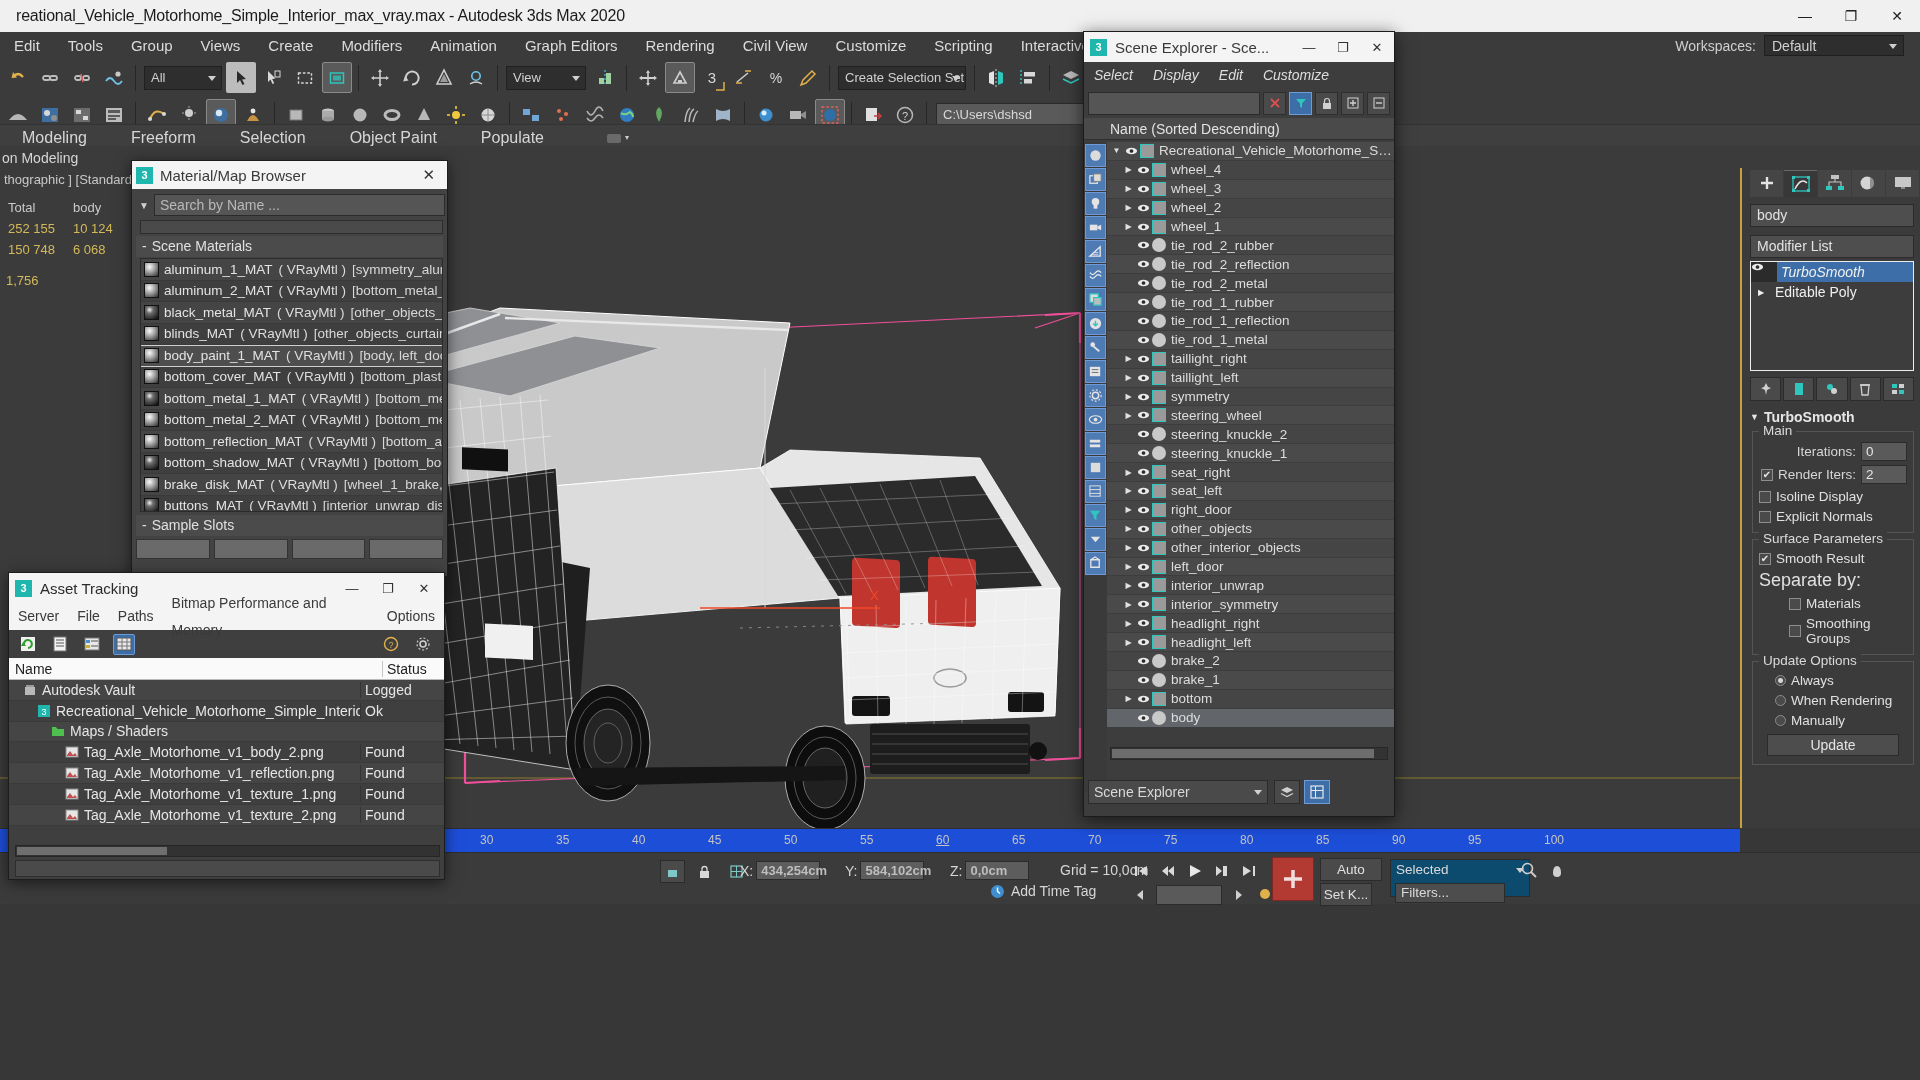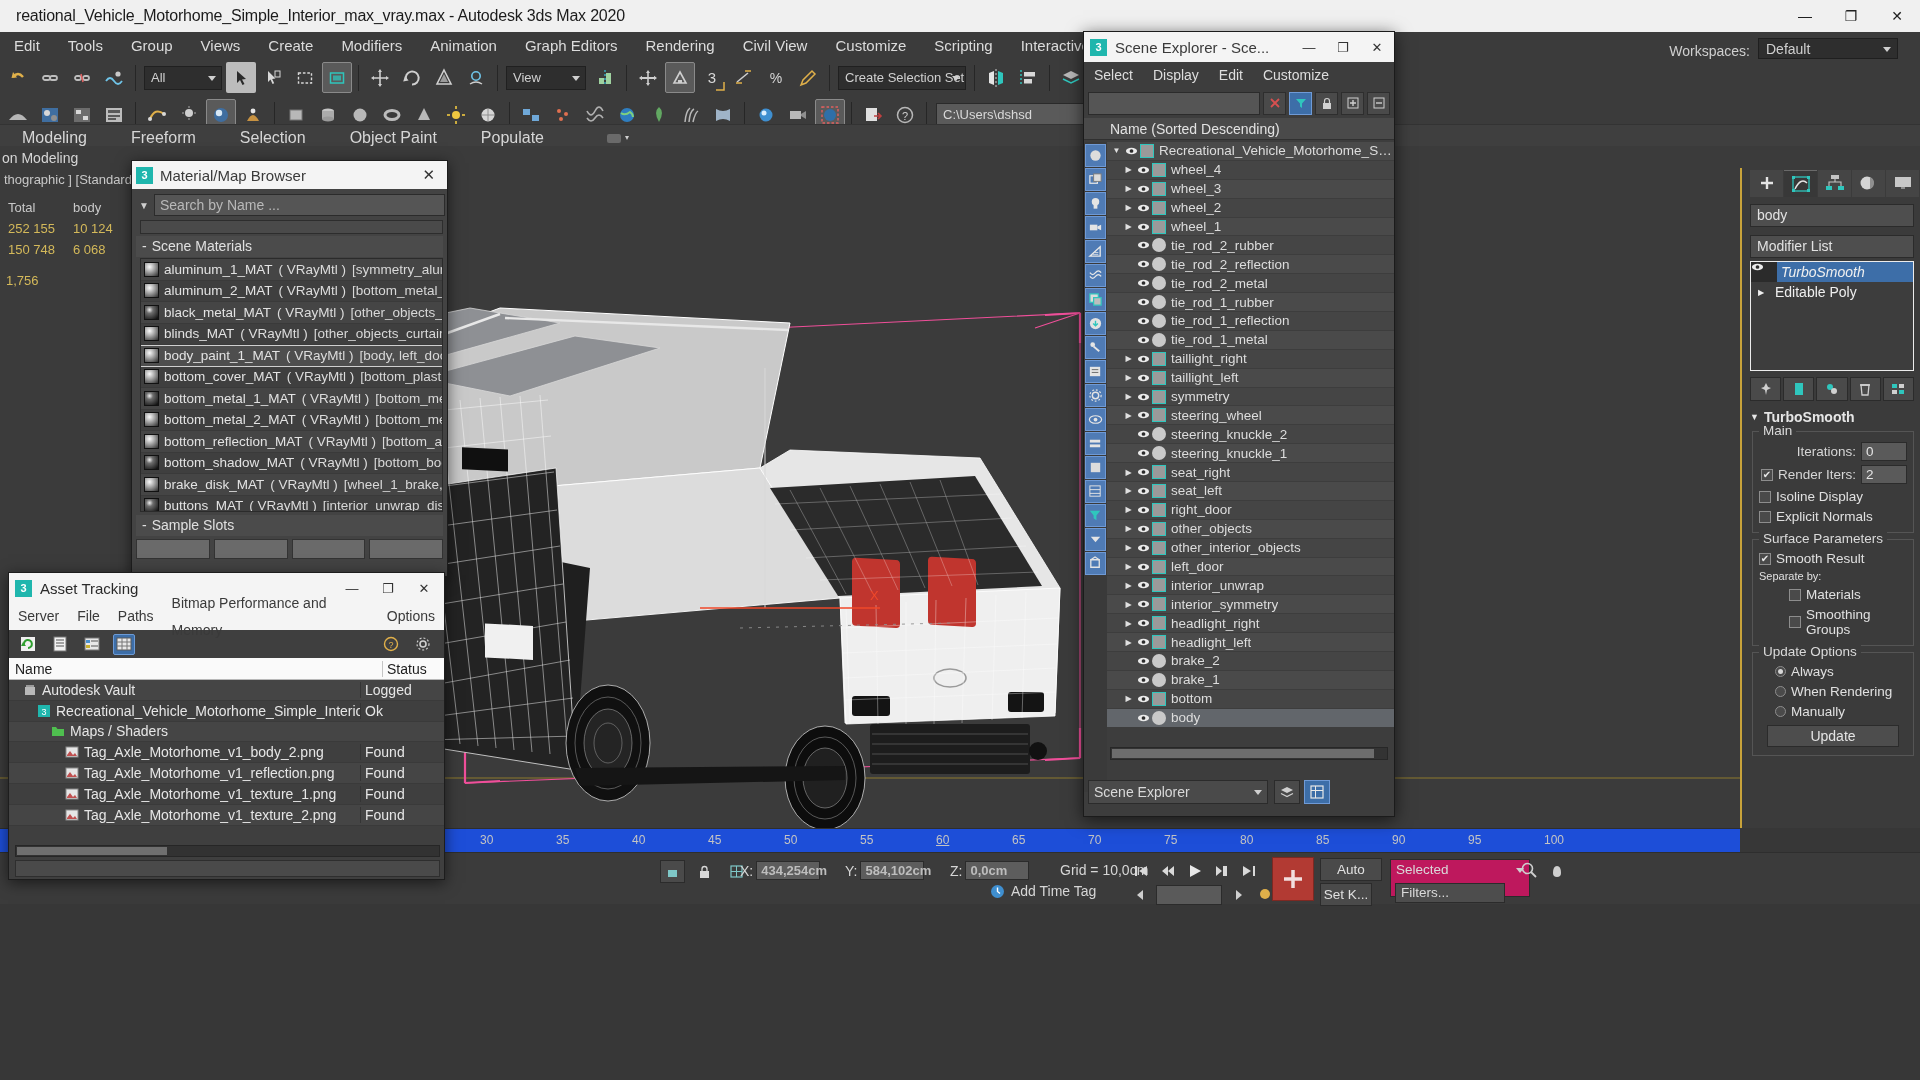--- a/index.html
+++ b/index.html
@@ -16,21 +16,21 @@
     background:#f0f0f0; color:#1b1b1b; display:flex; align-items:center; }
   .titlebar .ttl { padding-left:16px; font-size:16px; white-space:nowrap; letter-spacing:-0.2px;}
   .winbtns { position:absolute; right:0; top:0; height:32px; display:flex; }
   .winbtn { width:46px; height:32px; display:flex; align-items:center; justify-content:center;
     font-size:14px; color:#202020; }
 
   
   .menubar { position:absolute; left:0; top:32px; width:1920px; height:27px;
     background:#3b3b3b; display:flex; align-items:center; }
   .menubar .mi { padding:0 14px; font-size:15px; color:#dcdcdc; line-height:27px; white-space:nowrap;}
-  .ws-area { position:absolute; right:14px; top:32px; height:27px; display:flex; align-items:flex-end; font-size:14px;}
+  .ws-area { position:absolute; right:8px; top:32px; height:27px; display:flex; align-items:center; font-size:14px;}
   .ws-label { color:#cfcfcf; padding-right:8px; }
   .ws-combo { background:#2e2e2e; border:1px solid #1f1f1f; color:#cfcfcf;
     padding:2px 22px 2px 7px; min-width:140px; height:21px; position:relative; line-height:17px;}
   .ws-combo:after{ content:""; position:absolute; right:6px; top:8px; border-left:4px solid transparent;
     border-right:4px solid transparent; border-top:5px solid #cfcfcf;}
 
   
   .toolbar1 { position:absolute; left:0; top:59px; width:1920px; height:37px;
     background:#3b3b3b; display:flex; align-items:center; padding-left:2px; }
   .toolbar2 { position:absolute; left:0; top:96px; width:1920px; height:37px;
@@ -127,21 +127,21 @@
 
   
   .sceneexp { position:absolute; left:1083px; top:31px; width:312px; height:786px;
     background:#3d3d3d; border:1px solid #1b1b1b; box-shadow:0 3px 16px rgba(0,0,0,.6); }
   .se-title { height:30px; background:#f4f4f4; color:#2a2a2a; display:flex; align-items:center;
     font-size:15px; padding-left:6px; }
   .se-title .tx { padding-left:8px; color:#3a3a3a;}
   .se-wb { margin-left:auto; display:flex;}
   .se-wb div { width:34px; height:30px; display:flex; align-items:center; justify-content:center; color:#333; font-size:13px;}
   .se-menu { height:26px; background:#3d3d3d; display:flex; align-items:center; font-size:14px; color:#dedede;}
-  .se-menu span { padding:0 10px; line-height:26px; }
+  .se-menu span { padding:0 10px; line-height:26px;font-style:italic; }
   .se-filter { height:30px; display:flex; align-items:center; padding:0 4px; gap:3px; }
   .se-find { flex:1; height:23px; background:#555; border:1px solid #2b2b2b; }
   .se-fb { width:23px; height:23px; background:#4a4a4a; border:1px solid #2e2e2e;
     display:flex; align-items:center; justify-content:center; font-size:12px; color:#d0d0d0;}
   .se-fb.on { background:#3d6ea8; border-color:#6f9ad6; }
   .se-colhdr { height:22px; background:#4a4a4a; color:#e2e2e2; font-size:14px;
     display:flex; align-items:center; padding-left:26px; border-bottom:1px solid #303030;}
   .se-body { position:absolute; left:0; top:110px; width:100%; height:650px; display:flex; }
   .se-sidebar { width:23px; background:#3a3a3a; padding-top:2px; }
   .se-sb { width:21px; height:23px; margin:0 1px 1px 1px; background:#4f7bb5;
@@ -216,21 +216,21 @@
     border-top:1px solid #2e2e2e;}
   .coord { position:absolute; top:8px; font-size:14px; color:#d6d6d6; display:flex; align-items:center;}
   .coordbox { width:64px; height:19px; background:#5d5d5d; border:1px solid #2b2b2b; color:#bdbdbd;
     font-size:13px; line-height:17px; padding-left:4px; margin-left:3px;font-weight:bold;}
   .anim-btn { width:25px; height:23px; display:flex; align-items:center; justify-content:center;
     color:#d9d9d9; font-size:12px; }
   .autokey { width:62px; height:23px; background:#4a4a4a; border:1px solid #2b2b2b;
     display:flex; align-items:center; justify-content:center; font-size:13.5px; color:#e0e0e0;}
   .bigred { width:42px; height:44px; background:#b23a33; border:1px solid #7d2822;
     display:flex; align-items:center; justify-content:center; }
-  .sel-combo { width:140px; height:38px; background:#be185d; border:1px solid #2b2b2b; color:#dadada;
+  .sel-combo { width:140px; height:38px; background:#0c4a6e; border:1px solid #2b2b2b; color:#dadada;
     font-size:13.5px; line-height:19px; padding-left:5px; position:relative;}
   .sel-combo:after{ content:""; position:absolute; right:5px; top:8px; border-left:4px solid transparent;
     border-right:4px solid transparent; border-top:5px solid #cfcfcf;}
   svg { display:block; }
 </style>
 </head>
 <body>
 
 <div class="app">
 
@@ -1858,21 +1858,21 @@
           <span class="cb"></span>
           <span>Explicit Normals</span>
         </div>
       </div>
       <div class="cp-grp">
         <span class="gl">Surface Parameters</span>
         <div class="cp-chk">
           <span class="cb">✔</span>
           <span>Smooth Result</span>
         </div>
-        <div style="margin-top:4px;font-size:11px;color:#e0e0e0;">Separate by:</div>
+        <div style="margin-top:4px;font-size:18px;color:#e0e0e0;">Separate by:</div>
         <div class="cp-chk" style="padding-left:30px;">
           <span class="cb"></span>
           <span>Materials</span>
         </div>
         <div class="cp-chk" style="padding-left:30px;">
           <span class="cb"></span>
           <span>Smoothing Groups</span>
         </div>
       </div>
       <div class="cp-grp">

